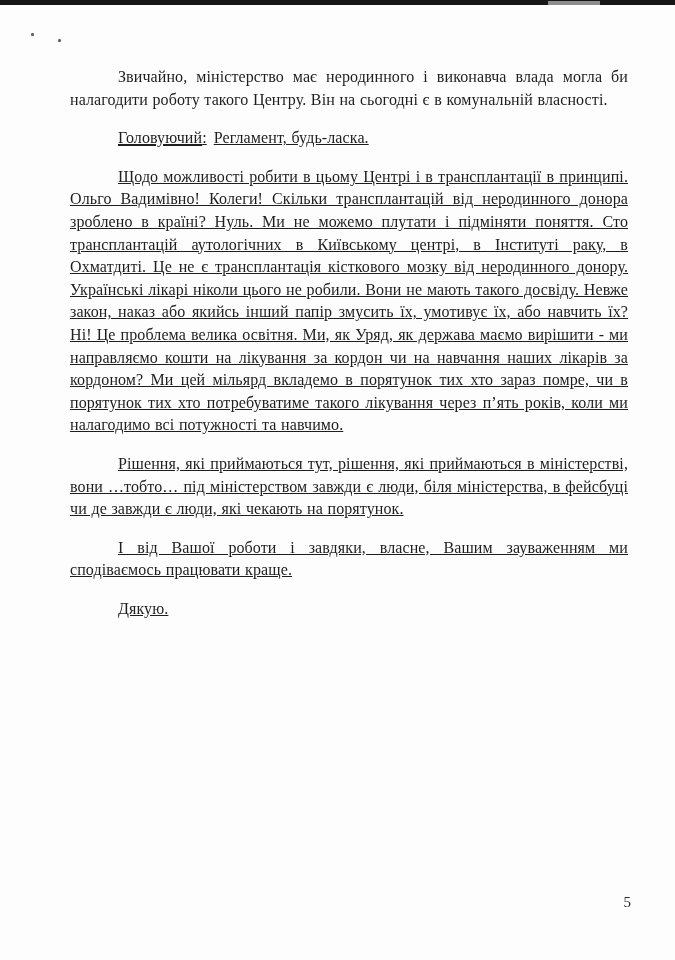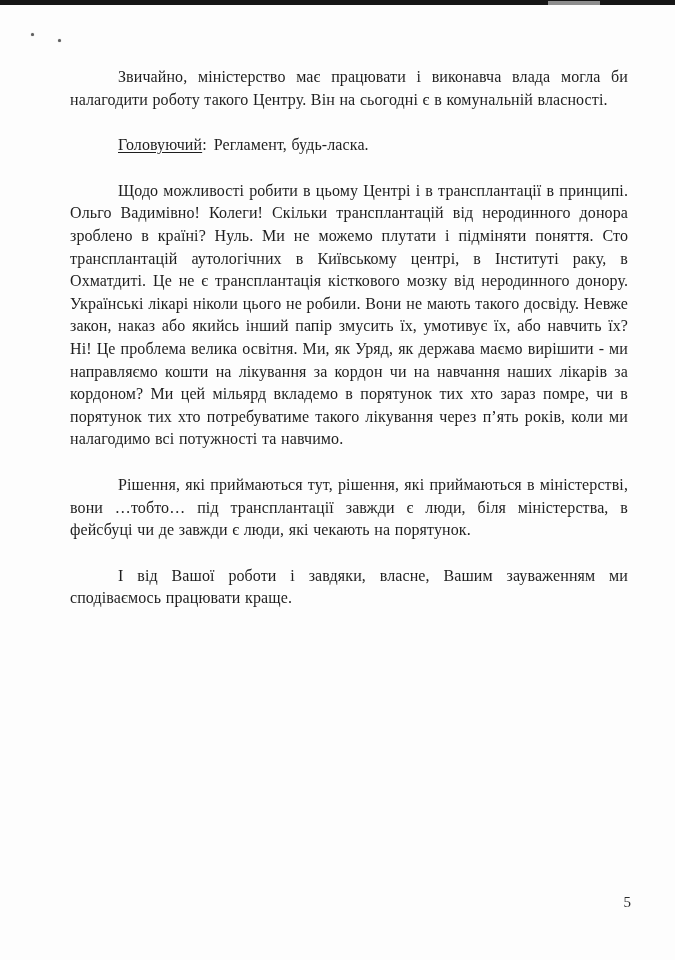--- a/index.html
+++ b/index.html
@@ -48,21 +48,21 @@
   .content p {
     margin: 6px 0 0 0;
     font-size: 16px;
     line-height: 22.6px;
     text-align: justify;
     text-indent: 48px;
     letter-spacing: 0.1px;
     word-spacing: 0.5px;
   }
   .content p:first-child { margin-top: 0; }
-  .content p.gap { margin-top: 23px; }
+  .content p.gap { margin-top: 16px; text-decoration: underline; }
 
   .speaker-name {
     text-decoration: underline;
     text-underline-offset: 2px;
   }
   .speaker-text { padding-left: 7px; }
 
   .page-number {
     position: absolute;
     top: 893px;
@@ -78,32 +78,33 @@
 <div class="page">
 
   <div class="scan-bar">
     <div class="scan-bar-notch"></div>
   </div>
   <div class="scan-dot d1"></div>
   <div class="scan-dot d2"></div>
 
   <div class="content">
 
-    <p>Звичайно, міністерство має працювати і виконавча влада могла би налагодити роботу такого Центру. Він на сьогодні є в комунальній власності.</p>
+    <p>Звичайно, міністерство має неродинного і виконавча влада могла би налагодити роботу такого Центру. Він на сьогодні є в комунальній власності.</p>
 
     <p class="gap">
       <span class="speaker-name">Головуючий</span><span class="speaker-sep">:</span><span class="speaker-text">Регламент, будь-ласка.</span>
     </p>
 
 
     <p class="gap">Щодо можливості робити в цьому Центрі і в трансплантації в принципі. Ольго Вадимівно! Колеги! Скільки трансплантацій від неродинного донора зроблено в країні? Нуль. Ми не можемо плутати і підміняти поняття. Сто трансплантацій аутологічних в Київському центрі, в Інституті раку, в Охматдиті. Це не є трансплантація кісткового мозку від неродинного донору. Українські лікарі ніколи цього не робили. Вони не мають такого досвіду. Невже закон, наказ або якийсь інший папір змусить їх, умотивує їх, або навчить їх? Ні! Це проблема велика освітня. Ми, як Уряд, як держава маємо вирішити - ми направляємо кошти на лікування за кордон чи на навчання наших лікарів за кордоном? Ми цей мільярд вкладемо в порятунок тих хто зараз помре, чи в порятунок тих хто потребуватиме такого лікування через п’ять років, коли ми налагодимо всі потужності та навчимо.</p>
 
 
-    <p class="gap">Рішення, які приймаються тут, рішення, які приймаються в міністерстві, вони …тобто… під трансплантації завжди є люди, біля міністерства, в фейсбуці чи де завжди є люди, які чекають на порятунок.</p>
+    <p class="gap">Рішення, які приймаються тут, рішення, які приймаються в міністерстві, вони …тобто… під міністерством завжди є люди, біля міністерства, в фейсбуці чи де завжди є люди, які чекають на порятунок.</p>
 
     <p class="gap">І від Вашої роботи і завдяки, власне, Вашим зауваженням ми сподіваємось працювати краще.</p>
 
+    <p class="gap">Дякую.</p>
 
   </div>
 
   <div class="page-number">5</div>
 
 </div>
 
 </body></html>

